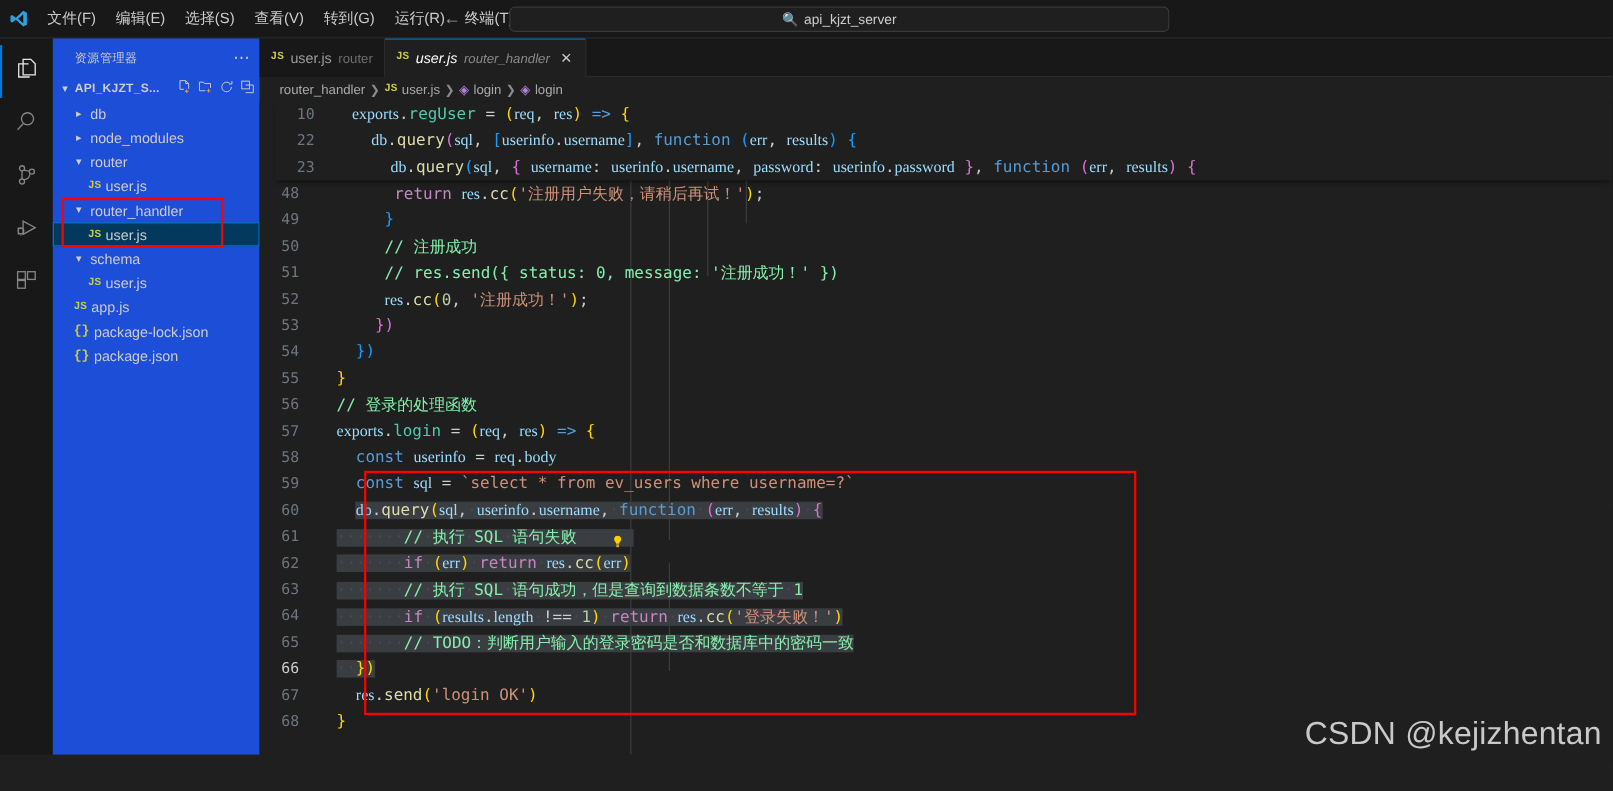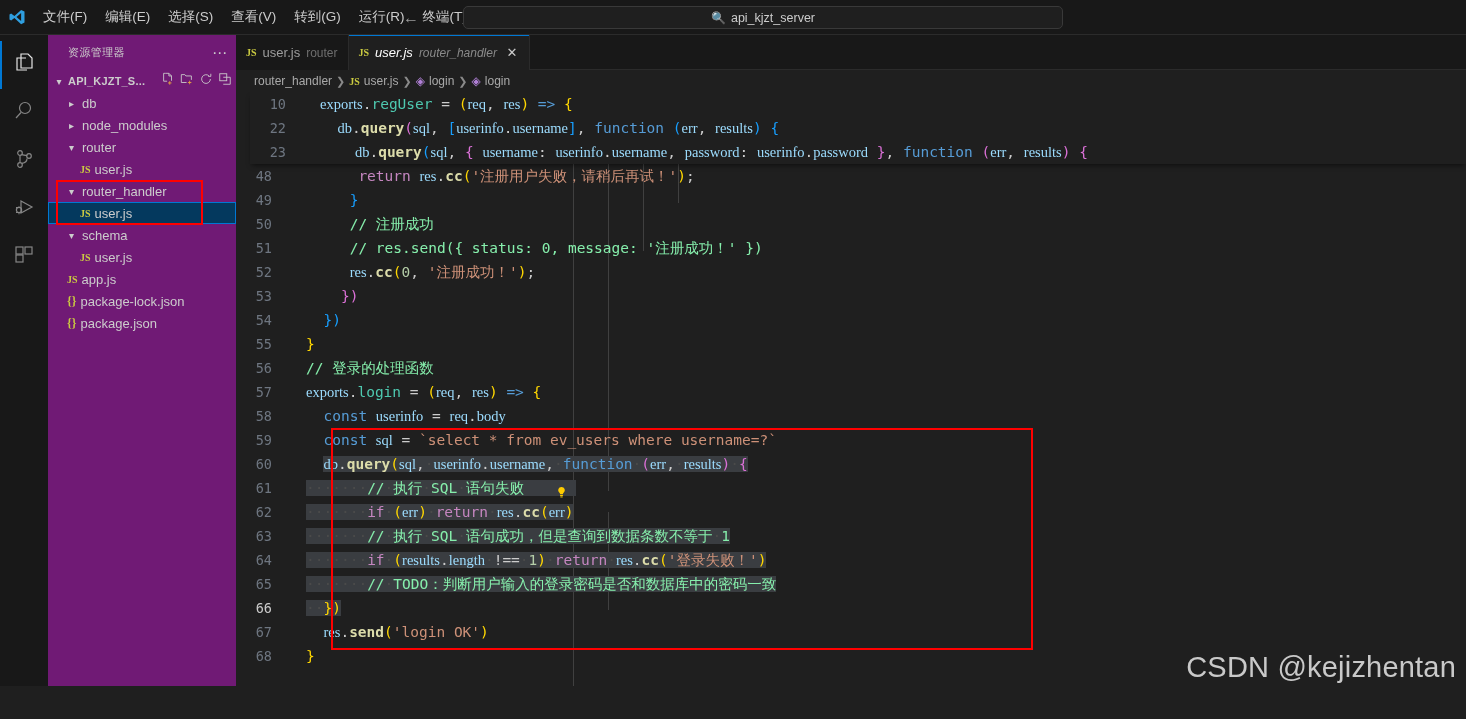--- a/index.html
+++ b/index.html
@@ -56,21 +56,21 @@
     position: relative; cursor: pointer;
   }
   .act-item svg { stroke: #868686; fill: none; stroke-width: 1.2; }
   .act-item.active svg { stroke: #e7e7e7; }
   .act-item.active::before {
     content: ""; position: absolute; left: 0; top: 0; bottom: 0; width: 2px; background: #0078d4;
   }
 
   
   .sidebar {
-    width: 188px; flex: 0 0 188px; background: #701a75;
+    width: 188px; flex: 0 0 188px; background: #1d4ed8;
     display: flex; flex-direction: column; position: relative;
   }
   .sb-header {
     height: 35px; display: flex; align-items: center; justify-content: space-between;
     padding: 0 8px 0 20px;
   }
   .sb-title { color: #cccccc; font-size: 11px; letter-spacing: .4px; }
   .sb-dots { color: #cccccc; font-size: 15px; letter-spacing: 1px; line-height: 8px; cursor: pointer; }
 
   .sb-section-head {
@@ -88,21 +88,21 @@
   .tree-row {
     height: 22px; display: flex; align-items: center; gap: 4px;
     color: #cccccc; font-size: 13px; white-space: nowrap; cursor: pointer;
     position: relative;
   }
   .tree-row.selected { background: #04395e; }
   .tree-row.selected::after {
     content: ""; position: absolute; inset: 0; border: 1px solid #0078d4; pointer-events: none;
   }
   .twisty { width: 13px; text-align: center; color: #cccccc; font-size: 10px; flex: 0 0 13px; }
-  .ficon { font-size: 10px; font-weight: bold; flex: 0 0 auto; font-family: Liberation Serif, serif; }
+  .ficon { font-size: 10px; font-weight: bold; flex: 0 0 auto; font-family: Liberation Mono, monospace; }
   .ficon.js { color: #cbcb41; }
   .ficon.json { color: #cbcb41; font-size: 12px; }
   .lbl { font-size: 13px; }
 
   
   .anno-sidebar {
     position: absolute; border: 2.5px solid #ff0000; pointer-events: none; z-index: 40;
   }
 
   
@@ -152,21 +152,21 @@
   .ln.active { color: #cccccc; }
   .gutter-fold { width: 14px; flex: 0 0 14px; }
   .code-text { flex: 1; padding-left: 0; }
 
   .lines { position: absolute; top: 72px; left: 0; right: 0; }
 
   
   .t-key      { color: #c586c0; }    
   .t-kw       { color: #569cd6; }    
   .t-var      { color: #9cdcfe; font-family: Liberation Serif, serif; }
-  .t-meth     { color: #dcdcaa; font-weight: bold; }
+  .t-meth     { color: #dcdcaa; }
   .t-str      { color: #ce9178; }
   .t-num      { color: #b5cea8; }
   .t-cmt      { color: #86efac; }
   .t-plain    { color: #cccccc; }
   .t-p1       { color: #ffd700; }    
   .t-p2       { color: #da70d6; }    
   .t-p3       { color: #179fff; }    
   .t-op       { color: #cccccc; }
   .t-class    { color: #4ec9b0; }
 

